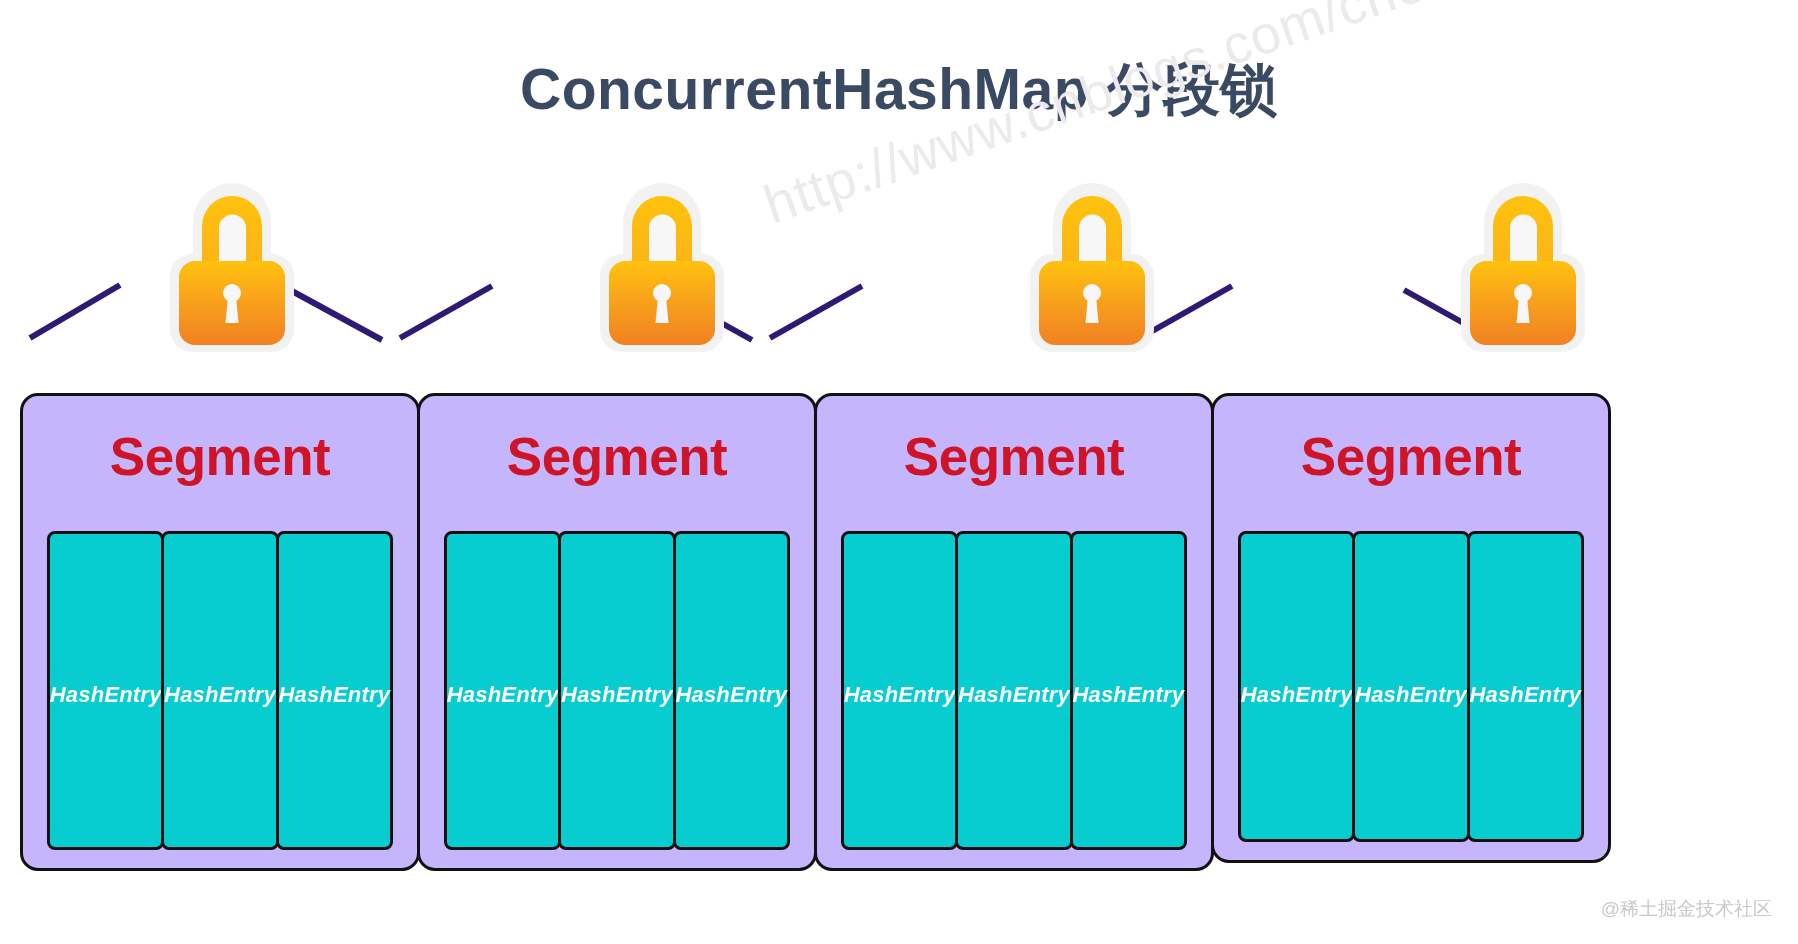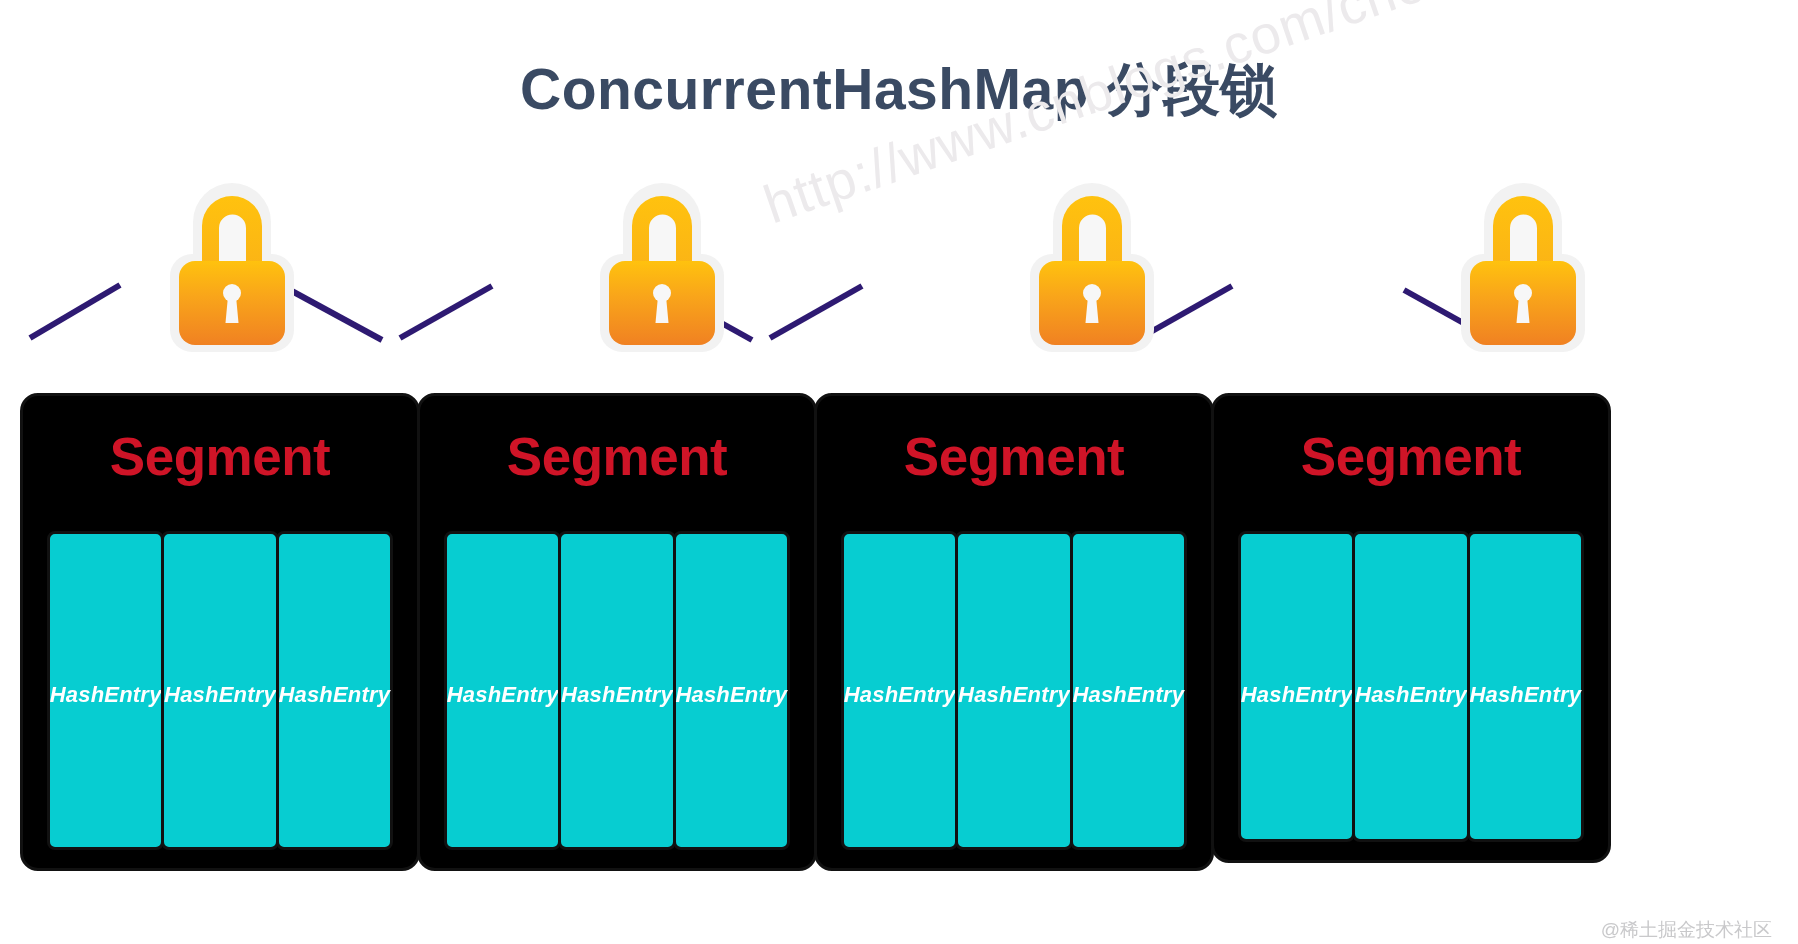--- a/index.html
+++ b/index.html
@@ -44,21 +44,21 @@
     transform-origin: left center;
     white-space: nowrap;
     pointer-events: none;
     letter-spacing: 1px;
   }
 
   
   #footer-credit {
     position: absolute;
     right: 26px;
-    bottom: 1px;
+    bottom: 22px;
     font-size: 19px;
     color: #c9c9cb;
     white-space: nowrap;
   }
 
   
   #connectors {
     position: absolute;
     left: 0;
     top: 0;
@@ -81,21 +81,21 @@
     top: 393px;
     width: 1758px;
     height: 485px;
     display: flex;
     align-items: flex-start;
   }
   .segment {
     position: relative;
     width: 400px;
     height: 478px;
-    background: #000000;
+    background: #c4b5fd;
     border: 3px solid #111111;
     border-radius: 18px;
     box-sizing: border-box;
     margin-right: -3px;
     display: flex;
     flex-direction: column;
     align-items: center;
   }
   .segment.short { height: 470px; }
 

